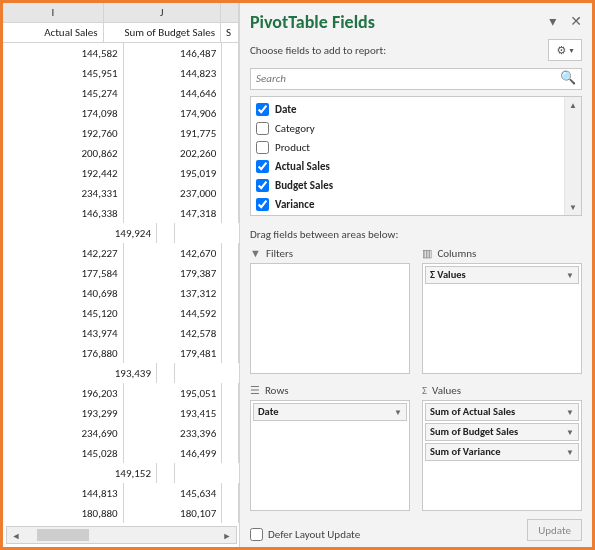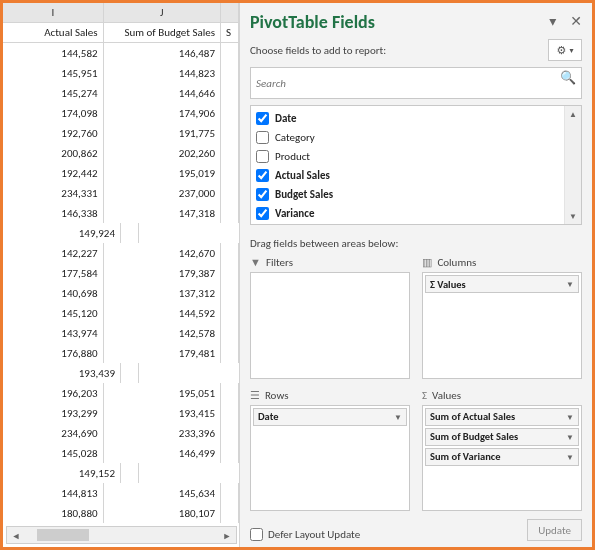--- a/index.html
+++ b/index.html
@@ -5,35 +5,35 @@
 * { margin:0; padding:0; box-sizing:border-box; font-family:"Segoe UI", Calibri, sans-serif; }
 body { background:#fff; width:595px; height:550px; overflow:hidden; display:flex; border:3px solid #ED7D31; position:relative; }
 .sheet { width:237px; background:#fff; display:flex; flex-direction:column; border-right:1px solid #d4d4d4; }
 .hdr-row { display:flex; height:20px; border-bottom:1px solid #d4d4d4; }
 .colhdr { background:#e6e6e6; color:#333; font-size:11px; display:flex; align-items:center; justify-content:center; border-right:1px solid #d4d4d4; position:relative; }
 .colhdr.i { width:101px; } .colhdr.j { width:118px; } .colhdr.k { width:18px; }
 .field-row { display:flex; height:20px; border-bottom:1px solid #d4d4d4; }
 .cell { font-size:11px; display:flex; align-items:center; border-right:1px solid #d4d4d4; padding:0 5px; color:#222; }
 .cell.i { width:101px; justify-content:flex-end; } .cell.j { width:118px; justify-content:flex-end; } .cell.k { width:18px; }
 .data-grid { flex:1; overflow:hidden; }
-.data-row { display:flex; height:20px; }
+.data-row { display:flex; height:20px;margin-left:36px; }
 .data-row .cell { border-bottom:0; }
 .fldhdr { font-weight:normal; justify-content:flex-end; }
 .sb { position:absolute; bottom:3px; left:3px; width:231px; height:18px; display:flex; background:#f0f0f0; border:1px solid #cecece; }
 .sb .arrow { width:18px; display:flex; align-items:center; justify-content:center; color:#666; font-size:9px; }
 .sb .track { flex:1; position:relative; }
 .sb .thumb { position:absolute; left:6%; width:27%; top:2px; bottom:2px; background:#cdcdcd; }
 .pane { flex:1; background:#f3f3f3; display:flex; flex-direction:column; padding:8px 10px 6px 10px; position:relative; }
 .pane-title { font-size:18px; color:#217346; font-weight:bold; margin-bottom:6px; }
 .pane-ctrls { position:absolute; top:10px; right:10px; display:flex; gap:14px; }
 .pane-ctrls span { color:#666; font-size:14px; cursor:pointer; }
 .sub { font-size:11px; color:#444; margin-bottom:6px; display:flex; align-items:center; justify-content:space-between; }
 .gear { width:34px; height:22px; border:1px solid #c8c8c8; background:#fff; display:flex; align-items:center; justify-content:center; gap:3px; font-size:11px; color:#555; }
 .search { position:relative; margin-bottom:6px; }
-.search input { width:100%; height:32px; border:1px solid #c8c8c8; background:#fff; font-size:11px; padding:0 24px 0 5px; color:#888; font-style:italic; }
+.search input { width:100%; height:22px; border:1px solid #c8c8c8; background:#fff; font-size:11px; padding:0 24px 0 5px; color:#888; font-style:italic; }
 .search .mag { position:absolute; right:5px; top:3px; font-size:13px; color:#777; }
 .fields { border:1px solid #c8c8c8; background:#fff; height:120px; overflow:hidden; display:flex; }
 .fields ul { list-style:none; flex:1; padding:3px 0; }
 .fields li { display:flex; align-items:center; height:19px; padding-left:5px; font-size:11px; color:#222; }
 .fields li input { margin-right:6px; }
 .fields li.bold { font-weight:bold; }
 .vtrack { width:17px; background:#f0f0f0; border-left:1px solid #e4e4e4; display:flex; flex-direction:column; align-items:center; }
 .vtrack .va { height:16px; font-size:8px; color:#666; display:flex; align-items:center; }
 .vtrack .vt { flex:1; }
 .drag-lbl { font-size:11px; color:#444; margin:12px 0 6px 0; }

